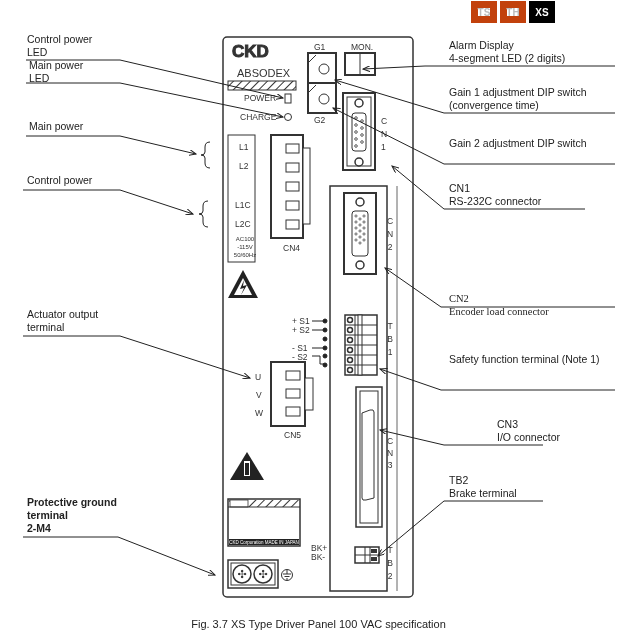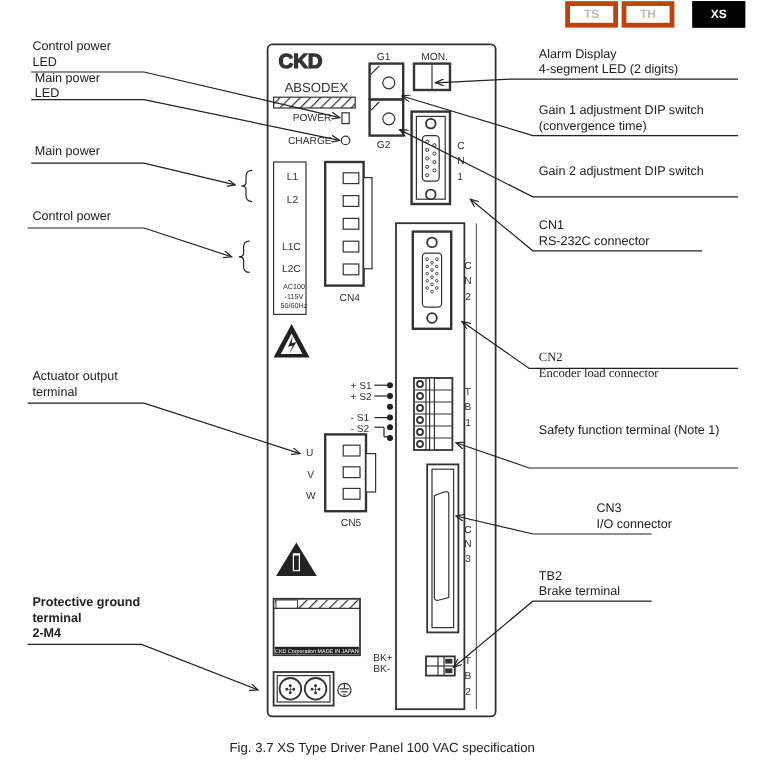--- a/index.html
+++ b/index.html
@@ -1,22 +1,22 @@
 <!DOCTYPE html>
 <html><head>
 <meta charset="utf-8">
 <style>
   html, body { margin:0; padding:0; background:#fff; }
   body { width:637px; height:642px; position:relative; overflow:hidden;
          font-family:"Liberation Sans", sans-serif; color:#222; }
   .tabs { position:absolute; top:1px; left:471px; display:flex; gap:2px; }
-  .tab { width:44px; height:22px; box-sizing:border-box; border:4px solid #c2410c;
+  .tab { width:26px; height:22px; box-sizing:border-box; border:7px solid #c2410c;
          font-size:10px; font-weight:bold; display:flex; align-items:center; justify-content:center;
          color:#bbb; background:#fff; margin-right:1px; }
-  .tab.active { background:#000; color:#fff; border-color:#000;margin-left:12px; }
+  .tab.active { background:#000; color:#fff; border-color:#000; }
   svg { position:absolute; left:0; top:0; }
   .lbl { position:absolute; font-size:10.5px; line-height:13px; color:#222; white-space:nowrap; }
   .caption { position:absolute; top:618px; left:0; width:637px; text-align:center; font-size:11px; color:#222; }
   .ptxt { font-family:"Liberation Sans", sans-serif; fill:#333; }
 </style>
 </head>
 <body>
 
 <div class="tabs">
   <div class="tab">TS</div>

